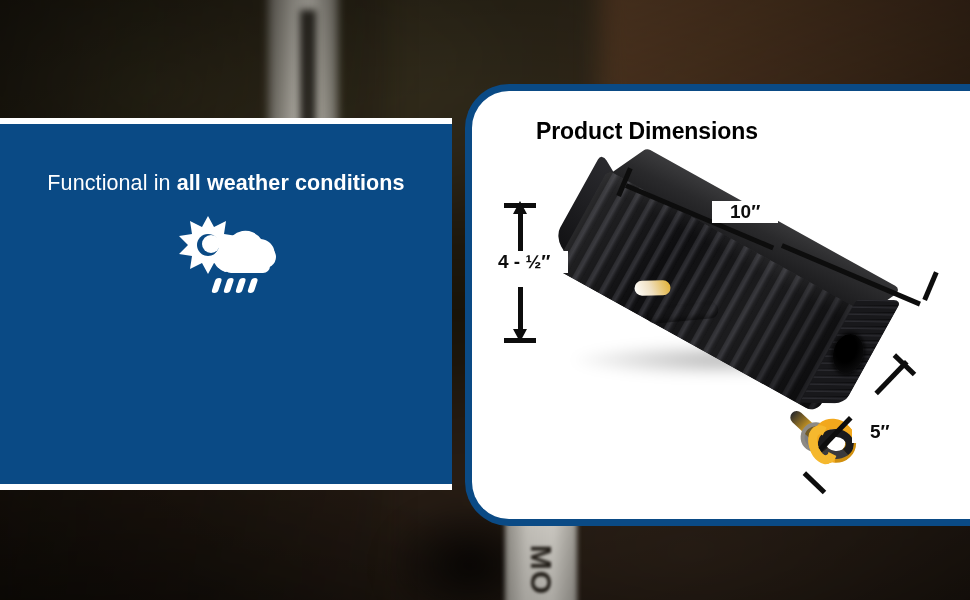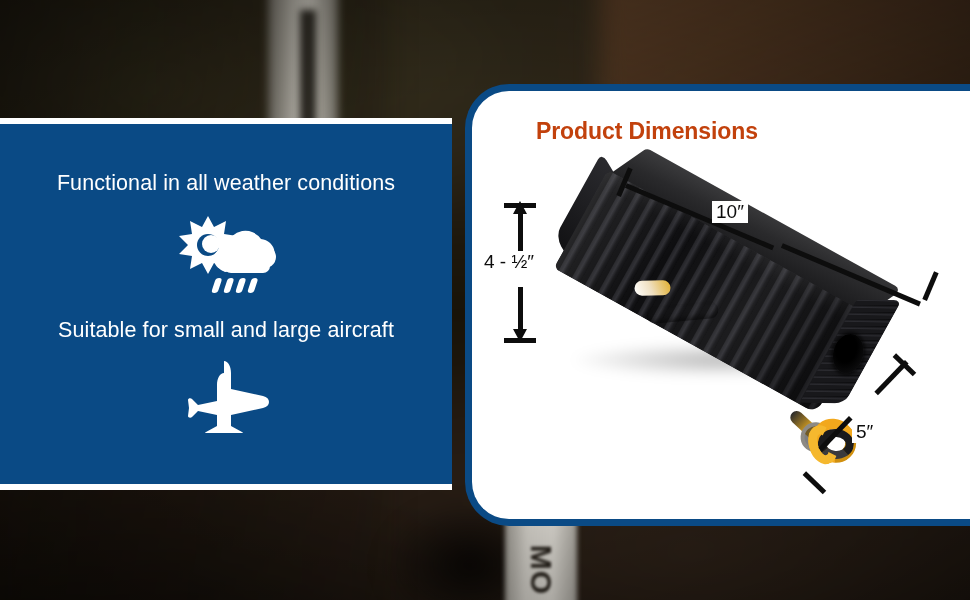--- a/index.html
+++ b/index.html
@@ -71,36 +71,36 @@
     background:#0a4a85;
     z-index:3;
   }
   .feature-block { width:100%; text-align:center; }
   .feature-block.first { margin-top:47px; }
   .feature-block.second { margin-top:22px; }
   .feature-text {
     color:#ffffff; font-size:21.5px; font-weight:400;
     letter-spacing:.1px; white-space:nowrap;
   }
-  .feature-text b { font-weight:400;text-align:center; }
+  .feature-text b { font-weight:700;text-align:center; }
   .feature-icon { margin-top:14px; display:flex; justify-content:center; }
 
   
   #dimensions-panel {
     position:absolute; left:465px; top:84px; width:520px; height:442px;
     background:#ffffff;
     border:7px solid #0a4a85;
     border-top-left-radius:44px;
     border-bottom-left-radius:44px;
     border-right:none;
     z-index:4;
   }
   #panel-title {
     position:absolute; left:64px; top:27px;
-    font-size:23px; font-weight:700; color:#c2410c; letter-spacing:-.1px;text-align:center;
+    font-size:23px; font-weight:700; color:#000000; letter-spacing:-.1px;text-align:center;
   }
 
   #product-stage { position:absolute; left:0; top:0; width:100%; height:100%; }
 
   
   .chock-wrap {
     position:absolute; left:108px; top:112px; width:290px; height:160px;
     transform:rotate(29deg);
   }
   .chock-top {
@@ -200,22 +200,22 @@
   }
   .rope-strand {
     position:absolute; left:-22px; top:18px; width:44px; height:13px;
     transform:rotate(14deg);
     background:linear-gradient(90deg,#2a2a2c,#e0a620 55%,#f3b62c);
     border-radius:7px;
   }
 
   
   .dim-label {
-    position:absolute; font-size:19px; font-weight:400; color:#0d0d0d;
-    background:#ffffff; padding:0 4px; white-space:nowrap;
+    position:absolute; font-size:19px; font-weight:700; color:#0d0d0d;
+    background:#ffffff; padding:0 18px; white-space:nowrap;
   }
   .dim-line { position:absolute; background:#0d0d0d; }
   .cap { position:absolute; background:#0d0d0d; }
 
   
   #dim10-seg-a { left:154px; top:92px; width:160px; height:4.5px;
                  transform:rotate(23deg); transform-origin:left center; }
   #dim10-seg-b { left:310px; top:152px; width:150px; height:4.5px;
                  transform:rotate(23deg); transform-origin:left center; }
   #dim10-cap-start { left:150px; top:76px; width:4.5px; height:30px;
@@ -285,30 +285,20 @@
             <rect x="68" y="68" width="6.5" height="15" rx="3.2"></rect>
             <rect x="80" y="68" width="6.5" height="15" rx="3.2"></rect>
             <rect x="92" y="68" width="6.5" height="15" rx="3.2"></rect>
             <rect x="104" y="68" width="6.5" height="15" rx="3.2"></rect>
           </g>
         </g>
       </svg>
     </div>
   </div>
 
-  <div class="feature-block second">
-    <div class="feature-text"><span>Suitable for </span><b>small and large aircraft</b></div>
-    <div class="feature-icon">
-      <svg width="92" height="76" viewBox="0 0 92 76" aria-hidden="true">
-        <g fill="#ffffff">
-          <path d="M44 4 c4 0 7 5 7 12 l0 16 l32 7 c4 1 6 3 6 6 c0 3 -2 5 -6 6 l-32 7 l0 11 l11 6 c2 1 2 4 -1 4 l-17 -3 l-17 3 c-3 0 -3 -3 -1 -4 l11 -6 l0 -11 l-19 -4 l-6 6 c-1 1 -4 1 -4 -1 l1 -8 l-1 -8 c0 -2 3 -2 4 -1 l6 6 l19 -4 l0 -16 c0 -7 3 -12 7 -12 z"></path>
-        </g>
-      </svg>
-    </div>
-  </div>
 
 </div>
 
 <div id="dimensions-panel">
 
   <div id="panel-title">Product Dimensions</div>
 
   <div id="product-stage">
 
     <div class="chock-shadow"></div>

